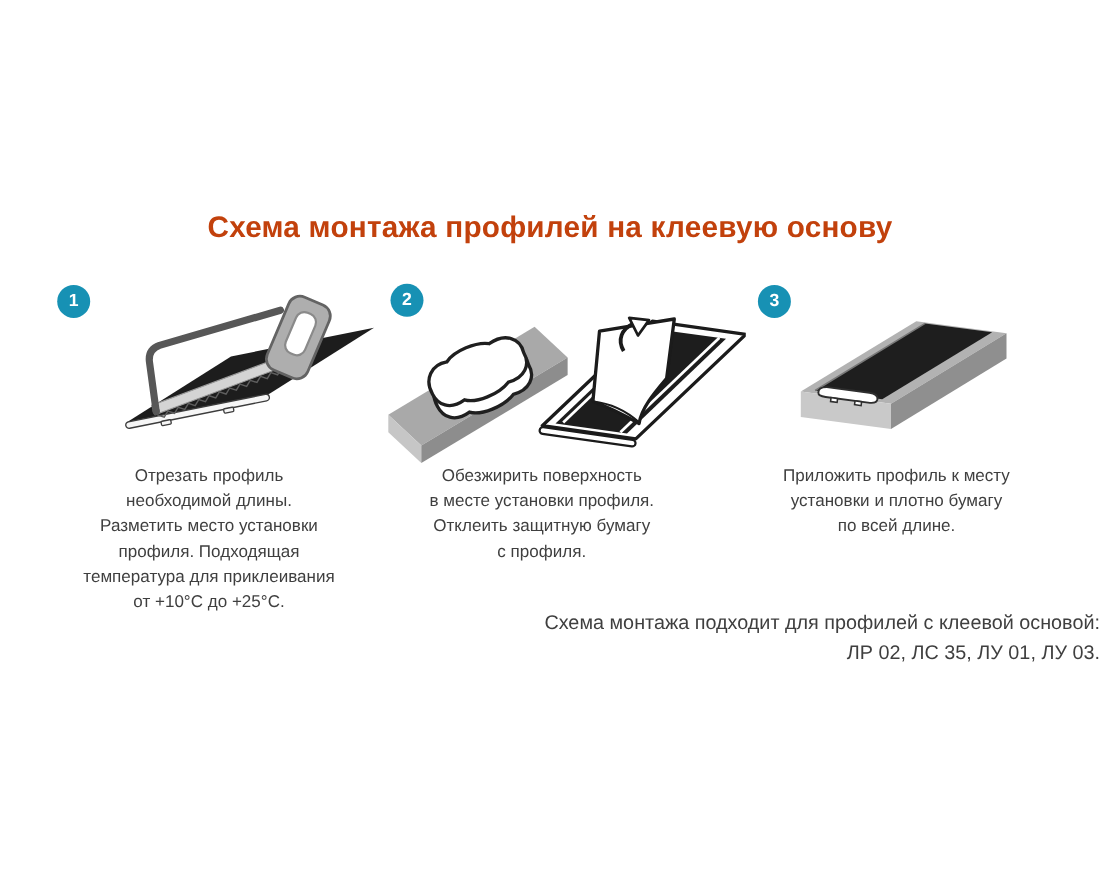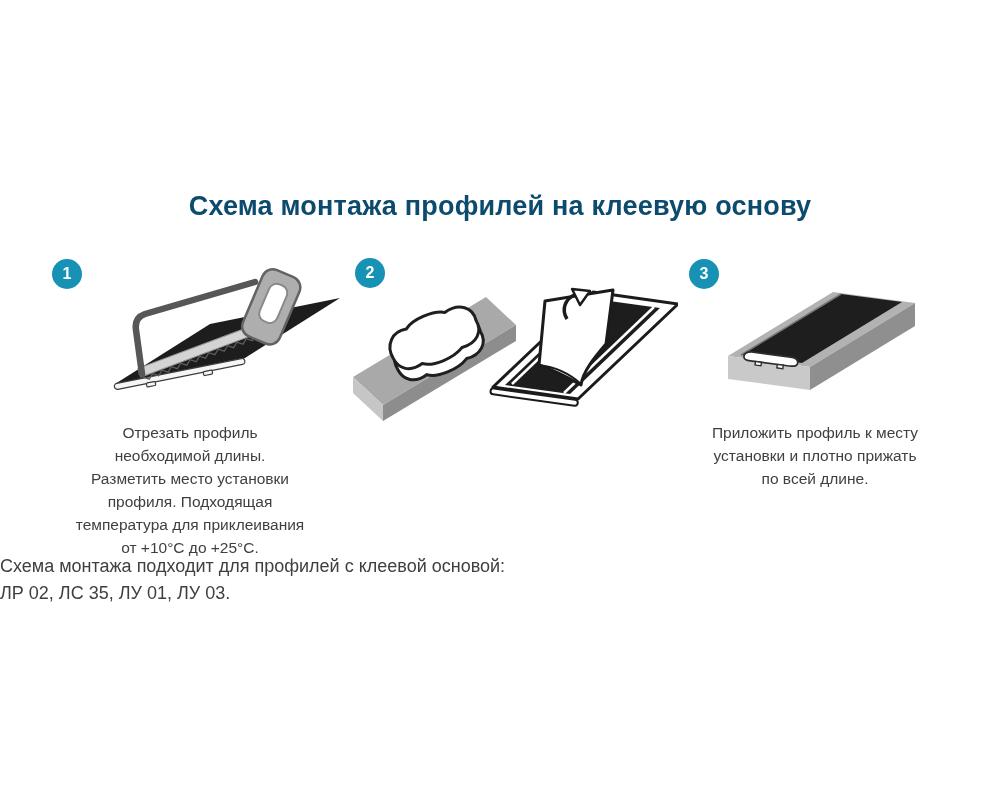--- a/index.html
+++ b/index.html
@@ -1,36 +1,36 @@
 <!DOCTYPE html>
 <html><head>
 <meta charset="utf-8">
 <style>
   html,body{margin:0;padding:0;}
   body{width:1000px;height:800px;background:#ffffff;font-family:"Liberation Sans","DejaVu Sans",sans-serif;}
   .page{position:relative;width:1000px;height:800px;background:#ffffff;overflow:hidden;}
   .title{position:absolute;top:191px;left:0;width:1000px;margin:0;text-align:center;
-         font-size:27px;font-weight:bold;color:#0c4a6e;letter-spacing:0.2px;}
+         font-size:27px;font-weight:bold;color:#c2410c;letter-spacing:0.2px;}
   .step{position:absolute;top:250px;height:310px;}
   .step-1{left:40px;width:300px;}
   .step-2{left:335px;width:315px;}
   .step-3{left:680px;width:270px;}
   .badge{position:absolute;width:30px;height:30px;border-radius:50%;background:#1791b4;
          color:#ffffff;font-size:16px;font-weight:bold;display:flex;align-items:center;justify-content:center;}
   .step-1 .badge{left:12px;top:9px;}
   .step-2 .badge{left:20px;top:8px;}
   .step-3 .badge{left:9px;top:9px;}
   .illus{position:absolute;}
   .step-1 .illus{left:65px;top:8px;width:240px;height:145px;}
   .step-2 .illus{left:8px;top:37px;width:335px;height:135px;}
   .step-3 .illus{left:15px;top:38px;width:240px;height:132px;}
   .illus svg{display:block;}
   .step-text{position:absolute;top:171px;left:0;width:100%;margin:0;text-align:center;
              font-size:15.5px;line-height:23px;color:#3f3f3f;white-space:pre-line;}
-  .footer{position:absolute;top:553px;left:0;width:1000px;margin:0;text-align:left;
+  .footer{position:absolute;top:553px;left:0;width:1000px;margin:0;text-align:right;
           font-size:18px;line-height:27px;color:#3f3f3f;white-space:pre-line;}
 </style>
 </head>
 <body>
 
 <div class="page">
 
   <h1 class="title">Схема монтажа профилей на клеевую основу</h1>
 
   <section class="step step-1">
@@ -91,20 +91,24 @@
           <rect x="0" y="0" width="88" height="6" rx="3" fill="#ffffff" stroke="#1b1b1b" stroke-width="2"></rect>
         </g>
 
         <path d="M 196,78 L 202,14 L 270,3 L 263,57 C 252,70 240,84 238,98 C 224,90 210,83 196,78 Z" fill="#ffffff" stroke="#1b1b1b" stroke-width="3" stroke-linejoin="round"></path>
         <path d="M 196,78 C 214,80 228,88 238,97" fill="none" stroke="#1b1b1b" stroke-width="2"></path>
 
         <path d="M 224,32 C 218,22 222,12 233,7" fill="none" stroke="#1b1b1b" stroke-width="3.5"></path>
         <path d="M 229,2 L 247,4 L 237,18 Z" fill="#ffffff" stroke="#1b1b1b" stroke-width="2.5" stroke-linejoin="round"></path>
       </svg>
     </div>
+    <p class="step-text">Обезжирить поверхность
+в месте установки профиля.
+Отклеить защитную бумагу
+с профиля.</p>
   </section>
 
   <section class="step step-3">
     <div class="badge">3</div>
     <div class="illus">
       <svg width="240" height="132" viewBox="0 0 240 132">
 
         <polygon points="33,68 138,4 220,15 115,79" fill="#b2b2b2"></polygon>
         <polygon points="33,68 115,79 115,102 33,91" fill="#c9c9c9"></polygon>
         <polygon points="115,79 220,15 220,38 115,102" fill="#8f8f8f"></polygon>
@@ -113,20 +117,20 @@
         <line x1="46" y1="67" x2="146" y2="6" stroke="#787878" stroke-width="1.5"></line>
 
         <g transform="translate(49,69) rotate(7.5)">
           <path d="M0,0 Q-1,-5 7,-6 L46,-6 Q54,-6 54,-1 Q54,3 46,3 L7,3 Q0,3 0,0 Z" fill="#ffffff" stroke="#2e2e2e" stroke-width="1.7"></path>
           <rect x="12" y="3" width="6" height="3.5" fill="#ffffff" stroke="#2e2e2e" stroke-width="1.4"></rect>
           <rect x="34" y="3" width="6" height="3.5" fill="#ffffff" stroke="#2e2e2e" stroke-width="1.4"></rect>
         </g>
       </svg>
     </div>
     <p class="step-text">Приложить профиль к месту
-установки и плотно прижать
+установки и плотно бумагу
 по всей длине.</p>
   </section>
 
   <p class="footer">Схема монтажа подходит для профилей с клеевой основой:
 ЛР 02, ЛС 35, ЛУ 01, ЛУ 03.</p>
 
 </div>
 
 </body></html>

